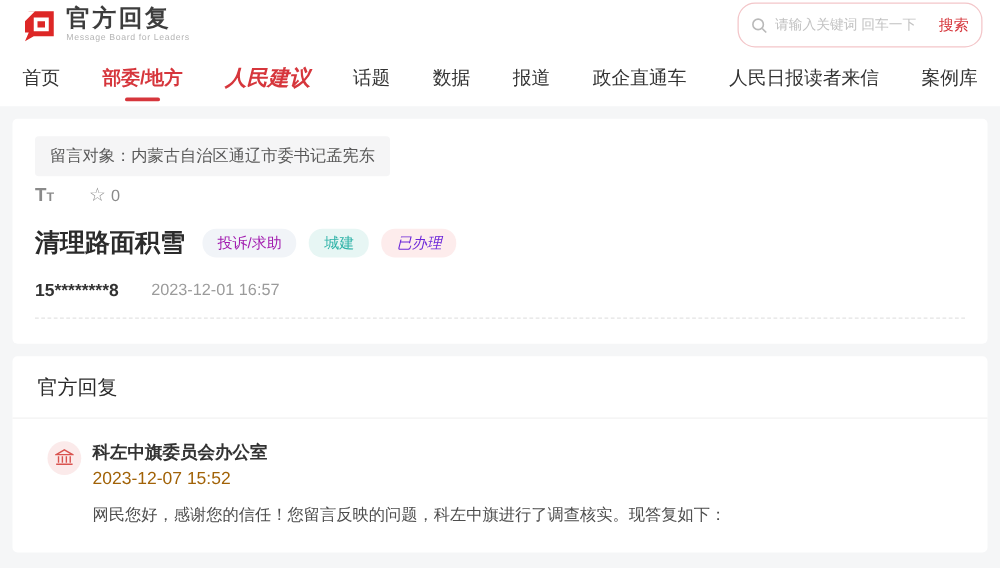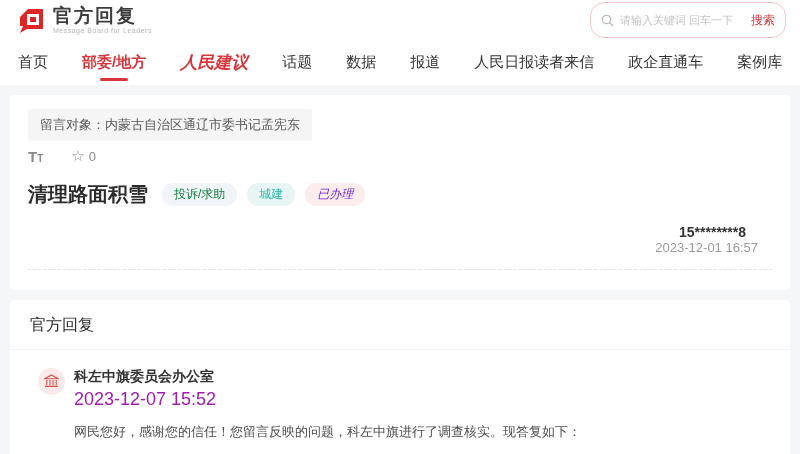--- a/index.html
+++ b/index.html
@@ -40,37 +40,37 @@
   .msg-tools { display:flex; align-items:center; margin-top:6px; margin-right:6px; }
   .tt-icon { color:#8a8a8a; font-size:15px; font-weight:bold; margin-right:28px; cursor:pointer; }
   .tt-icon small { font-size:10px; font-weight:bold; }
   .star-wrap { display:flex; align-items:center; color:#8a8a8a; font-size:13px; cursor:pointer; }
   .star-wrap .glyph { font-size:15px; margin-right:4px; }
 
   .title-row { display:flex; align-items:center; margin-top:16px; }
   .msg-title { font-size:20px; font-weight:bold; color:#2b2b2b; margin-right:14px; }
   .tag { font-size:12px; padding:3px 12px; border-radius:11px; margin-right:10px; white-space:nowrap; }
 
-  .meta-row { display:flex; align-items:flex-end; margin-top:16px; padding-bottom:14px;
-    border-bottom:1px dashed #e3e3e3;flex-direction:column; }
+  .meta-row { display:flex; align-items:flex-start; margin-top:16px; padding-bottom:14px;
+    border-bottom:1px dashed #e3e3e3; }
   .meta-user { font-size:14px; font-weight:bold; color:#333; margin-right:26px; }
   .meta-gray { font-size:13px; color:#9b9b9b; margin-right:14px; }
 
   .msg-body { margin-top:14px; font-size:13px; color:#333; line-height:1.8; }
 
   
   .card-reply { margin-top:10px; padding-bottom:18px; }
   .reply-head { font-size:16px; font-weight:normal; color:#2b2b2b; padding:15px 20px 13px 20px;
     border-bottom:1px solid #f2f2f2; }
   .reply-item { padding:18px 24px 0 28px; }
   .reply-author { display:flex; align-items:flex-start; }
   .avatar { width:27px; height:27px; border-radius:50%; background:#fbeaea; display:flex;
     align-items:center; justify-content:center; margin-right:9px; flex:0 0 auto; }
   .author-name { font-size:14px; font-weight:bold; color:#333; line-height:1.2; }
-  .author-date { font-size:18px; color:#a21caf; margin-top:4px; }
+  .author-date { font-size:14px; color:#a16207; margin-top:4px; }
   .reply-body { margin:10px 10px 0 36px; font-size:13px; color:#4d4d4d; line-height:1.85; }
 </style>
 </head>
 <body>
 
 <div class="header">
   <div class="logo">
     <svg class="logo-icon" viewBox="0 0 27 27">
       <path d="M5 2 L25 2 L25 22 L9 22 L2 26 L5 19 L2 19 L2 8 Z" fill="#dd2726"></path>
       <path d="M9 7 L21 7 L21 18 L9 18 Z" fill="#ffffff"></path>
@@ -92,43 +92,43 @@
   </div>
 </div>
 
 <div class="nav">
   <div class="nav-item">首页</div>
   <div class="nav-item active">部委/地方</div>
   <div class="nav-item brand">人民建议</div>
   <div class="nav-item">话题</div>
   <div class="nav-item">数据</div>
   <div class="nav-item">报道</div>
+  <div class="nav-item">政企直通车</div>
   <div class="nav-item">人民日报读者来信</div>
-  <div class="nav-item">政企直通车</div>
   <div class="nav-item">案例库</div>
 
 </div>
 
 <div class="card card-msg">
   <div class="msg-top">
     <div class="target-chip">留言对象：内蒙古自治区通辽市委书记孟宪东</div>
     <div class="msg-tools">
       <div class="tt-icon">
         <span>T</span><small>T</small>
       </div>
       <div class="star-wrap">
         <span class="glyph">☆</span>
         <span>0</span>
       </div>
     </div>
   </div>
 
   <div class="title-row">
     <div class="msg-title">清理路面积雪</div>
-    <span class="tag" style="color: #15803d; background: rgb(241, 244, 248);">投诉/求助</span>
+    <span class="tag" style="color: #a21caf; background: rgb(241, 244, 248);">投诉/求助</span>
     <span class="tag" style="color: rgb(47, 179, 168); background: rgb(231, 246, 244);">城建</span>
     <span class="tag" style="color: #6d28d9; background: rgb(253, 236, 236); font-style: italic;">已办理</span>
   </div>
 
   <div class="meta-row">
     <span class="meta-user">15********8</span>
     <span class="meta-gray">2023-12-01 16:57</span>
   </div>
 
 </div>

